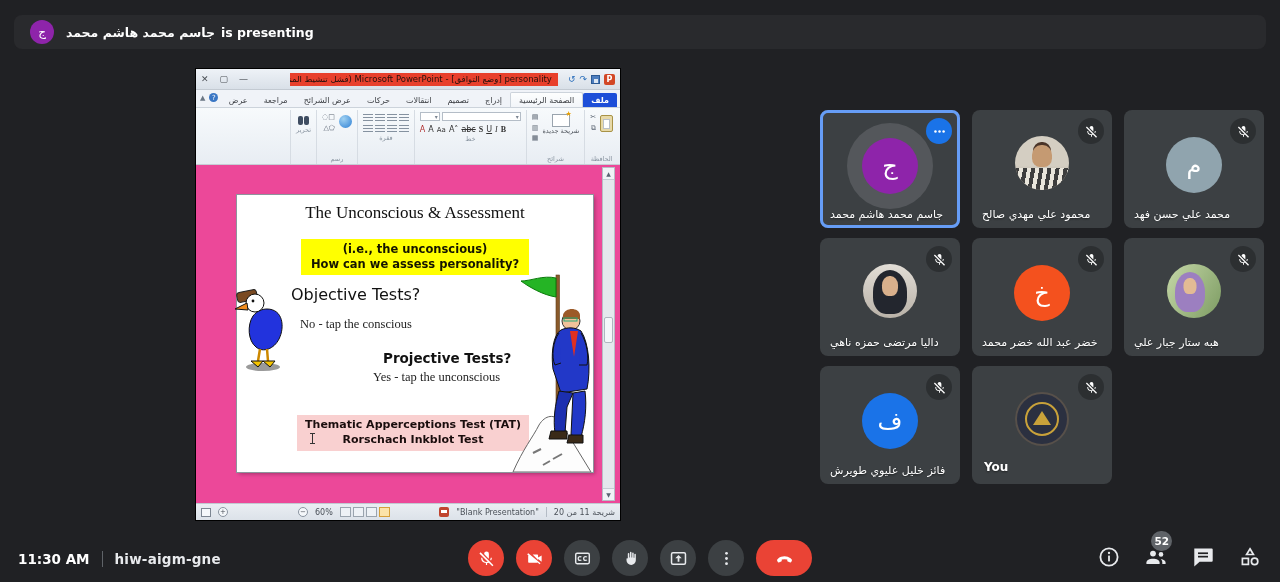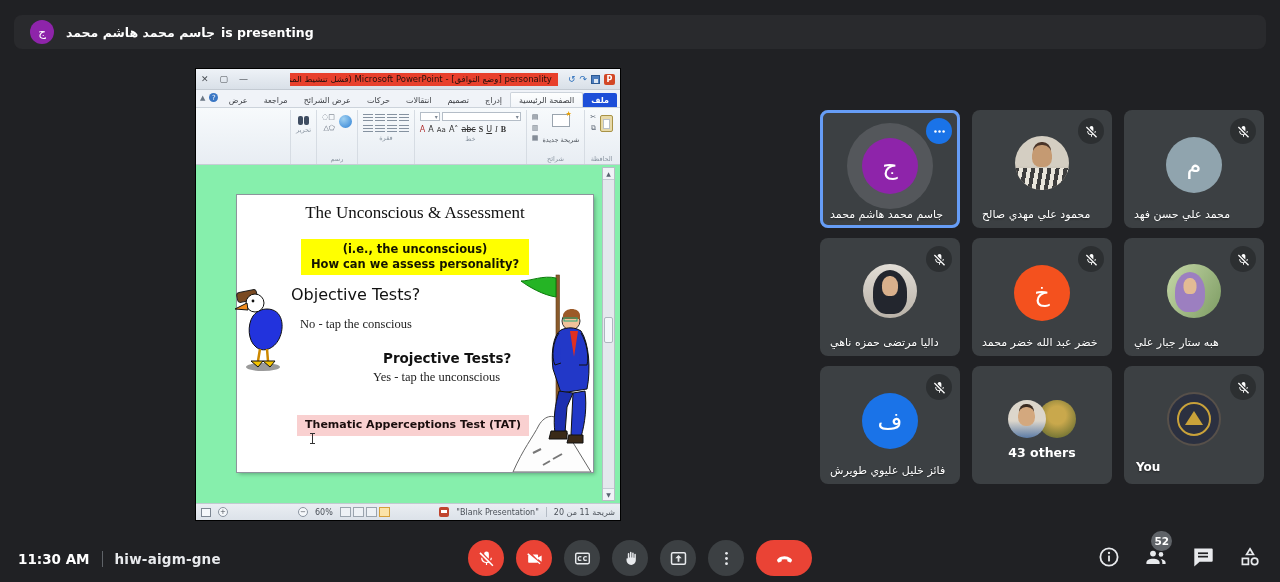--- a/index.html
+++ b/index.html
@@ -41,21 +41,21 @@
   .newslide-icon:after{content:"★";position:absolute;right:-3px;top:-5px;color:#e8a000;font-size:7px}
   .dd{background:#fff;border:1px solid #b4bdc7;height:9px;display:flex;align-items:center;justify-content:flex-end;font-size:6px;color:#7c8692;padding:0 1px}
   .font-letters{display:flex;gap:3px;font-size:8px;color:#333;align-items:baseline}
   .font-letters b{font-family:"Liberation Serif",serif}
   .bars{width:10px;height:8px;background:repeating-linear-gradient(#8592a0 0 1px,transparent 1px 3px)}
   .par-grid{display:grid;grid-template-columns:repeat(4,10px);gap:2px}
   .sphere{width:13px;height:13px;border-radius:50%;background:radial-gradient(circle at 35% 30%,#9fd1f2,#2c7fd4);margin-top:3px}
   .binoc{display:flex;gap:1px;margin-top:4px}
   .binoc i{width:5px;height:9px;background:#3f4d61;border-radius:2px}
 
-  .ppt-work{flex:1;position:relative;background:#86efac;overflow:hidden}
+  .ppt-work{flex:1;position:relative;background:#ec4899;overflow:hidden}
   .slide{position:absolute;left:41px;top:30px;width:356px;height:277px;background:#fff;box-shadow:0 0 0 1px #8d949c,2px 2px 4px rgba(0,0,0,.3)}
   .s-title{position:absolute;top:8px;left:0;right:0;text-align:center;font-family:"Liberation Serif",serif;font-size:17px;color:#101010}
   .s-yellow{position:absolute;top:44px;left:64px;width:228px;background:#ffff00;text-align:center;font-size:11.5px;font-weight:bold;color:#141400;padding:3px 2px;line-height:1.3}
   .s-obj-h{position:absolute;top:90px;left:54px;font-size:16px;font-weight:normal;color:#111}
   .s-obj-a{position:absolute;top:122px;left:63px;font-family:"Liberation Serif",serif;font-size:12.5px;color:#222}
   .s-proj-h{position:absolute;top:155px;left:146px;font-size:13.5px;font-weight:bold;color:#111}
   .s-proj-a{position:absolute;top:175px;left:136px;font-family:"Liberation Serif",serif;font-size:12.5px;color:#222}
   .s-pink{position:absolute;top:220px;left:60px;width:232px;background:#f9d0d0;text-align:center;font-size:11px;font-weight:bold;color:#1a0d0d;padding:3px 2px;line-height:1.35}
   .svg-art{position:absolute}
   .ibeam{position:absolute;top:238px;left:72px;width:7px;height:11px}
@@ -240,21 +240,21 @@
       <div class="rg-body">
           <div class="clip-icon"></div>
           <div class="mini">✂<br>⧉</div>
         </div>
       <div class="rg-label">الحافظة</div>
     </div>
     <div class="rgroup">
       <div class="rg-body">
         <div style="display:flex;flex-direction:column;align-items:center">
           <div class="newslide-icon"></div>
-          <div style="font-size:6.5px;color:#4a5058;text-align:center;line-height:1.2;margin-top:10px">شريحة جديدة</div>
+          <div style="font-size:6.5px;color:#4a5058;text-align:center;line-height:1.2;margin-top:1px">شريحة جديدة</div>
         </div>
         <div class="mini">▤<br>▥<br>▦</div>
       </div>
       <div class="rg-label">شرائح</div>
     </div>
     <div class="rgroup" style="width:112px">
       <div style="width:100%">
         <div style="display:flex;gap:2px;direction:ltr">
             <div class="dd" style="width:20px">▾</div>
             <div class="dd" style="flex:1">▾</div>
@@ -312,20 +312,21 @@
       <div class="s-yellow">
         <div>(i.e., the unconscious)</div>
         <div>How can we assess personality?</div>
       </div>
       <div class="s-obj-h">Objective Tests?</div>
       <div class="s-obj-a">No - tap the conscious</div>
       <div class="s-proj-h">Projective Tests?</div>
       <div class="s-proj-a">Yes - tap the unconscious</div>
       <div class="s-pink">
         <div>Thematic Apperceptions Test (TAT)</div>
+        <div>Rorschach Inkblot Test</div>
       </div>
 
       <svg class="svg-art" style="left:-4px;top:88px" width="62" height="90" viewBox="0 0 62 90">
         <ellipse cx="30" cy="84" rx="17" ry="4" fill="#9a9a9a"></ellipse>
         <rect x="4" y="8" width="20" height="10" rx="3" fill="#7a4a22" stroke="#222" transform="rotate(-12 14 13)"></rect>
         <rect x="20" y="14" width="4" height="14" fill="#d9a05a" stroke="#222" transform="rotate(18 22 21)"></rect>
         <path d="M34 26 C50 26 52 44 46 56 C41 66 30 70 23 64 C15 58 14 42 20 33 C24 28 29 26 34 26z" fill="#2233dd" stroke="#111"></path>
         <circle cx="22" cy="20" r="9" fill="#fff" stroke="#111"></circle>
         <circle cx="20" cy="18" r="1.4" fill="#111"></circle>
         <path d="M14 20 L2 26 L15 27z" fill="#f08c1e" stroke="#111"></path>
@@ -468,27 +469,20 @@
         <svg>
           <use href="#ic-micoff"></use>
         </svg>
       </div>
     <div class="avatar-letter solo" style="background:#1a73e8">
         <span>ف</span>
       </div>
     <div class="tile-name">فائز خليل عليوي طويرش</div>
   </div>
 
-  <div class="tile">
-    <div class="others-av">
-        <i class="o1"></i>
-        <i class="o2"></i>
-      </div>
-    <div class="others-label">43 others</div>
-  </div>
 
   <div class="tile">
     <div class="mute">
         <svg>
           <use href="#ic-micoff"></use>
         </svg>
       </div>
     <div class="logo-av">
         <span class="logo-emblem"></span>
       </div>

